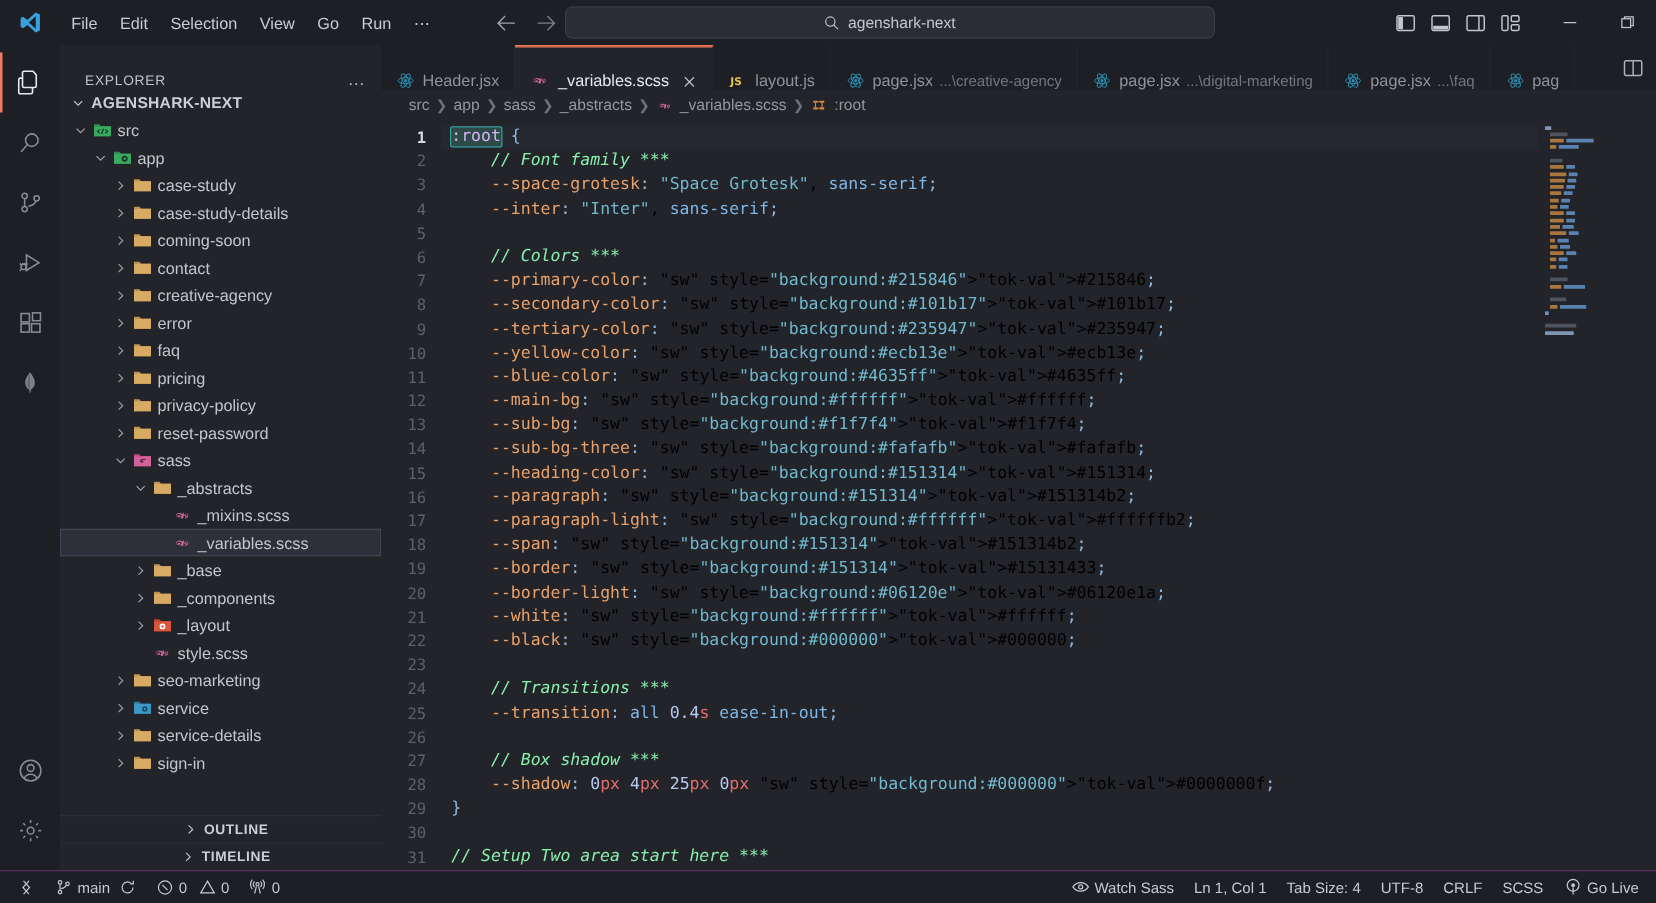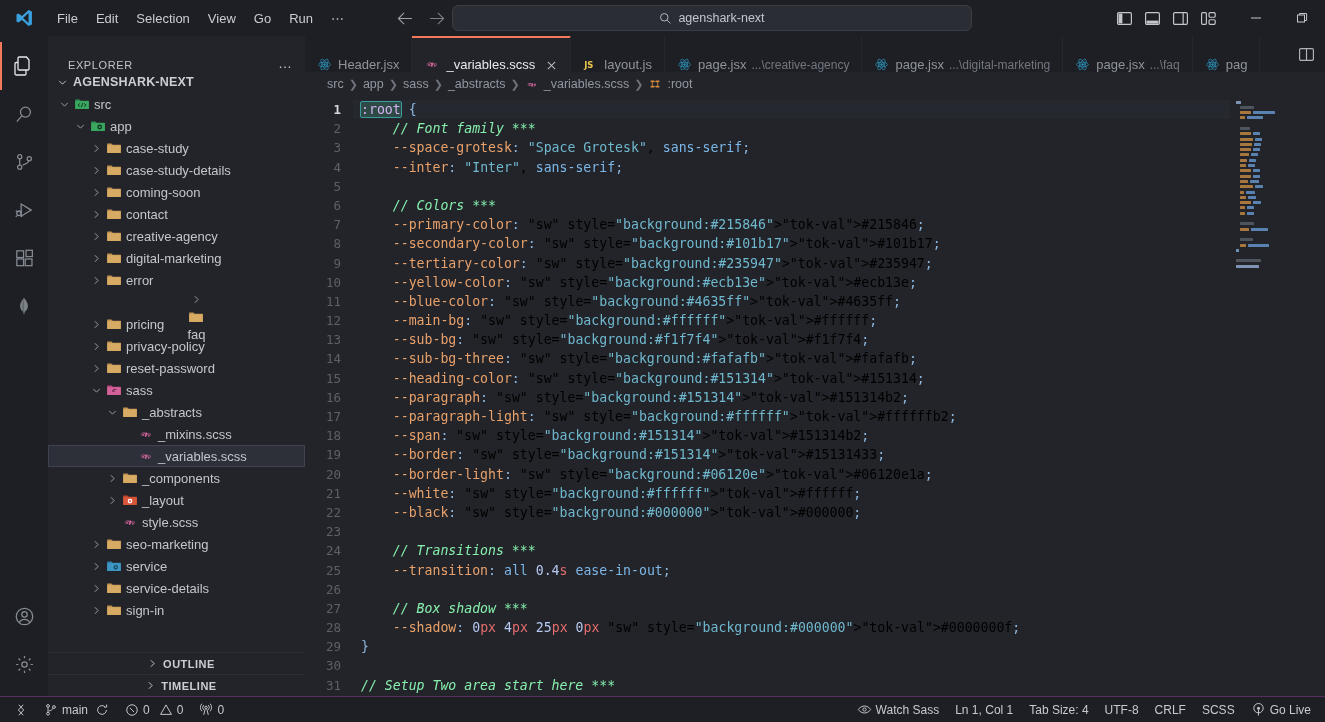--- a/index.html
+++ b/index.html
@@ -429,37 +429,23 @@
                 <svg width="13" height="13" viewBox="0 0 16 16">
                   <path d="M6 4l4 4-4 4" fill="none" stroke="#9aa0a8" stroke-width="1.2"></path>
                 </svg>
               </span>
               <span class="ficon">
                 <svg width="16" height="16" viewBox="0 0 16 16">
                   <path d="M1.2 3.4h4.3l1.2 1.3h8.1v8.2H1.2z" fill="#c09553"></path>
                   <path d="M1.2 5.2h13.6v7.7H1.2z" fill="#d7ab63"></path>
                 </svg>
               </span>
-              <span class="rlabel">digital-marketing</span>
-            </div>
-            <div class="row" style="padding-left: 40px;">
-              <span class="chev">
-                <svg width="13" height="13" viewBox="0 0 16 16">
-                  <path d="M6 4l4 4-4 4" fill="none" stroke="#9aa0a8" stroke-width="1.2"></path>
-                </svg>
-              </span>
-              <span class="ficon">
-                <svg width="16" height="16" viewBox="0 0 16 16">
-                  <path d="M1.2 3.4h4.3l1.2 1.3h8.1v8.2H1.2z" fill="#c09553"></path>
-                  <path d="M1.2 5.2h13.6v7.7H1.2z" fill="#d7ab63"></path>
-                </svg>
-              </span>
               <span class="rlabel">error</span>
             </div>
-            <div class="row" style="padding-left: 40px; flex-direction: column;">
+            <div class="row" style="padding-left: 40px;">
               <span class="chev">
                 <svg width="13" height="13" viewBox="0 0 16 16">
                   <path d="M6 4l4 4-4 4" fill="none" stroke="#9aa0a8" stroke-width="1.2"></path>
                 </svg>
               </span>
               <span class="ficon">
                 <svg width="16" height="16" viewBox="0 0 16 16">
                   <path d="M1.2 3.4h4.3l1.2 1.3h8.1v8.2H1.2z" fill="#c09553"></path>
                   <path d="M1.2 5.2h13.6v7.7H1.2z" fill="#d7ab63"></path>
                 </svg>
@@ -547,20 +533,34 @@
               <span class="rlabel">_mixins.scss</span>
             </div>
             <div class="row selected" style="padding-left: 72px;">
               <span class="chev"></span>
               <span class="ficon">
                 <svg width="16" height="16" viewBox="0 0 16 16">
                   <path d="M11.7 7.6c-1 0-1.8.4-2.2 1-.2-.4-.3-.8-.4-1.1 0-.2-.1-.3-.1-.5s.3-1 .3-1-.8.4-1.1.9c0 .1-.1.2-.1.2-.4-.3-1-.5-1.7-.6C4.6 6.3 3.3 7 2.9 7.8c-.4.8.2 1.6 1 1.9.9.3 2 .1 2.3-.3.3-.4 0-1-.6-1.2-.6-.2-1.3 0-1.4.3-.1.2.1.4.4.5.1 0 .2.1.1.2-.1.1-.5.1-1 0-.5-.2-.7-.7-.5-1.1.2-.5 1.2-1 2.4-.8 1 .2 1.6.6 1.9 1.1-.3.2-.5.5-.7.8-.3.5-.2 1.1.1 1.4.4.4 1.1.3 1.5-.1.4-.4.5-1.2.2-1.8.3-.1.7-.1 1 0 .7.2 1.2.7.9 1.3-.1.3-.4.5-.7.6-.1 0-.2.1-.1.2 0 .1.1.1.3.1.6 0 1.1-.4 1.3-.9.3-.8-.1-1.5-1.1-1.8-.4-.1-.9-.2-1.3-.1.4-.5 1-.8 1.6-.8.9 0 1.5.5 1.5 1.3 0 .6-.3 1-.8 1.3-.1.1-.1.2 0 .3.1.1.2 0 .3 0 .7-.3 1.1-1 1.1-1.7 0-1.1-.9-1.8-2.1-1.8z" fill="#cf649a"></path>
                 </svg>
               </span>
               <span class="rlabel">_variables.scss</span>
+            </div>
+            <div class="row" style="padding-left: 56px;">
+              <span class="chev">
+                <svg width="13" height="13" viewBox="0 0 16 16">
+                  <path d="M6 4l4 4-4 4" fill="none" stroke="#9aa0a8" stroke-width="1.2"></path>
+                </svg>
+              </span>
+              <span class="ficon">
+                <svg width="16" height="16" viewBox="0 0 16 16">
+                  <path d="M1.2 3.4h4.3l1.2 1.3h8.1v8.2H1.2z" fill="#c09553"></path>
+                  <path d="M1.2 5.2h13.6v7.7H1.2z" fill="#d7ab63"></path>
+                </svg>
+              </span>
+              <span class="rlabel">_base</span>
             </div>
             <div class="row" style="padding-left: 56px;">
               <span class="chev">
                 <svg width="13" height="13" viewBox="0 0 16 16">
                   <path d="M6 4l4 4-4 4" fill="none" stroke="#9aa0a8" stroke-width="1.2"></path>
                 </svg>
               </span>
               <span class="ficon">
                 <svg width="16" height="16" viewBox="0 0 16 16">
                   <path d="M1.2 3.4h4.3l1.2 1.3h8.1v8.2H1.2z" fill="#c09553"></path>

